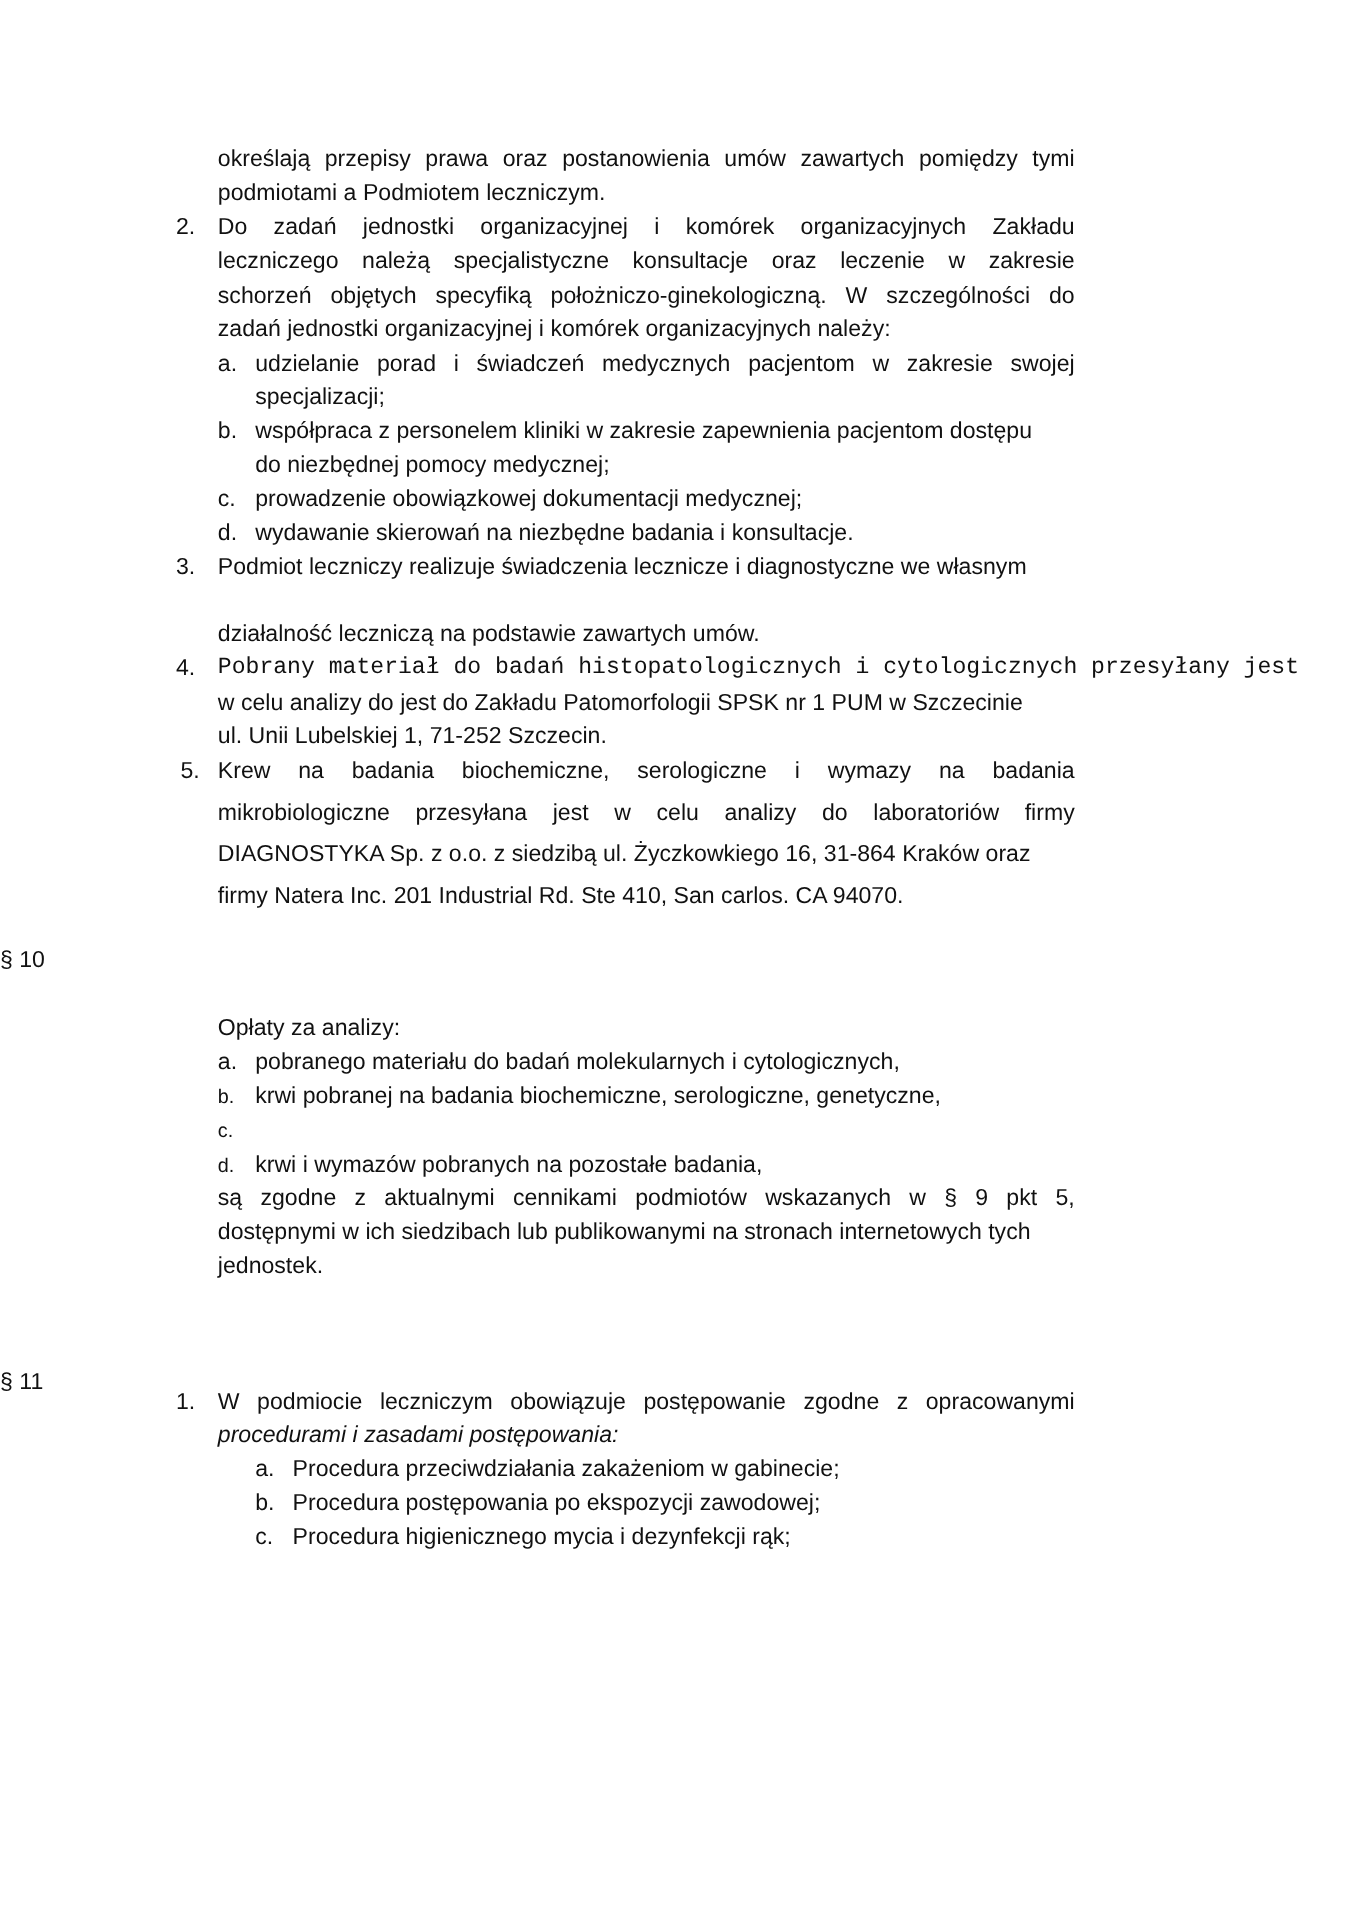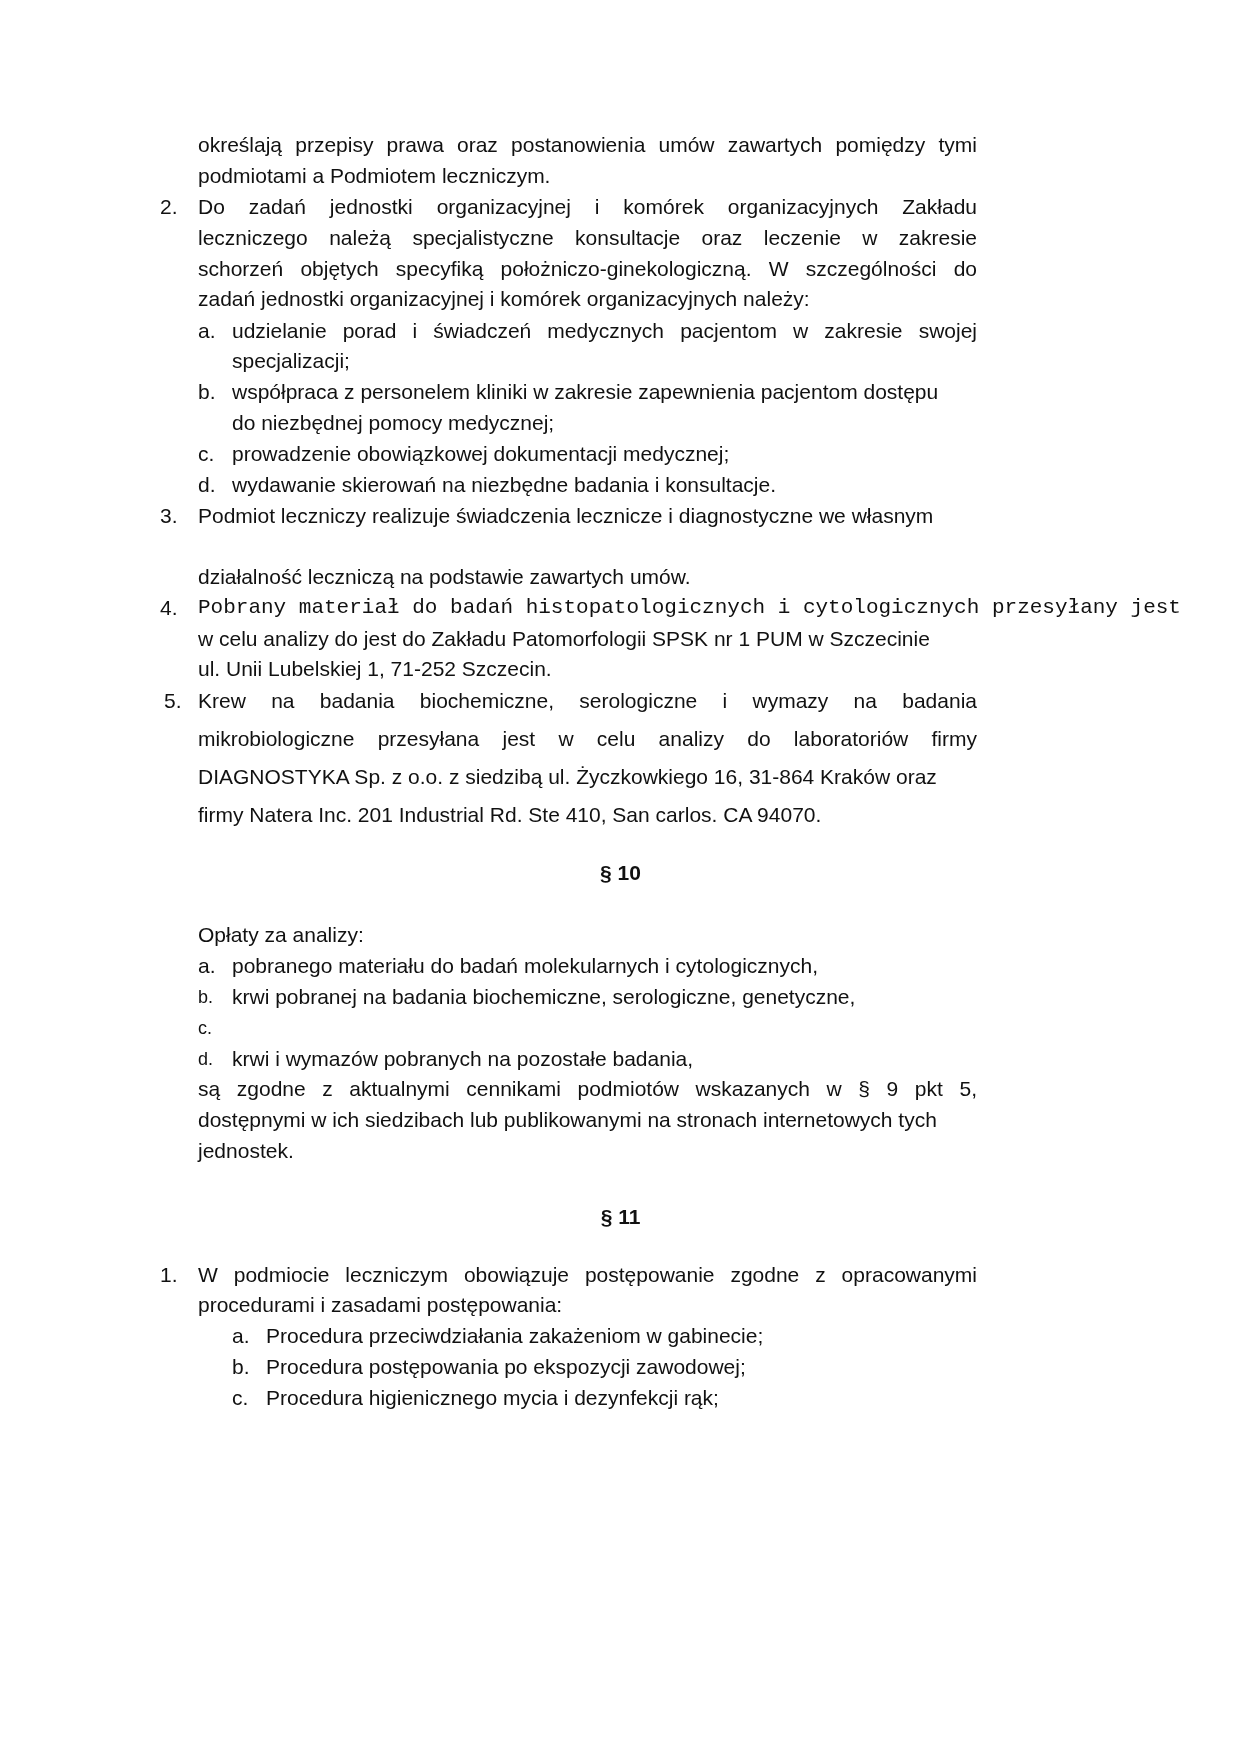--- a/index.html
+++ b/index.html
@@ -20,22 +20,22 @@
     }
     .just {
       text-align: justify;
       text-align-last: justify;
       white-space: normal;
     }
     .num { position: absolute; line-height: 26px; }
     .heading {
       position: absolute;
       left: 0; width: 1241px;
-      text-align: center;
-      font-weight: bold;
+      text-align: left;
+      font-weight: normal;
       line-height: 26px;
     }
   </style>
 </head>
 <body>
 
 <div class="page">
 
   <div class="line just" style="left:198px; top:132px; width:779px;">określają przepisy prawa oraz postanowienia umów zawartych pomiędzy tymi</div>
   <div class="line" style="left:198px; top:163px;">podmiotami a Podmiotem leczniczym.</div>
@@ -83,25 +83,25 @@
   <div class="num" style="left:198px; top:984px; font-size:18px;">b.</div>
   <div class="line" style="left:232px; top:984px;">krwi pobranej na badania biochemiczne, serologiczne, genetyczne,</div>
   <div class="num" style="left:198px; top:1015px; font-size:18px;">c.</div>
   <div class="num" style="left:198px; top:1046px; font-size:18px;">d.</div>
   <div class="line" style="left:232px; top:1046px;">krwi i wymazów pobranych na pozostałe badania,</div>
 
   <div class="line just" style="left:198px; top:1076px; width:779px;">są zgodne z aktualnymi cennikami podmiotów wskazanych w § 9 pkt 5,</div>
   <div class="line" style="left:198px; top:1107px;">dostępnymi w ich siedzibach lub publikowanymi na stronach internetowych tych</div>
   <div class="line" style="left:198px; top:1138px;">jednostek.</div>
 
-  <div class="heading" style="top:1204px;">§ 11</div>
+  <div class="heading" style="top:1244px;">§ 11</div>
 
   <div class="num" style="left:160px; top:1262px;">1.</div>
   <div class="line just" style="left:198px; top:1262px; width:779px;">W podmiocie  leczniczym obowiązuje postępowanie zgodne z opracowanymi</div>
-  <div class="line" style="left:198px; top:1292px;">procedurami i zasadami postępowania:</div>
+  <div class="line" style="left:198px; top:1292px;font-style:italic;">procedurami i zasadami postępowania:</div>
 
   <div class="num" style="left:232px; top:1323px;">a.</div>
   <div class="line" style="left:266px; top:1323px;">Procedura przeciwdziałania zakażeniom w gabinecie;</div>
   <div class="num" style="left:232px; top:1354px;">b.</div>
   <div class="line" style="left:266px; top:1354px;">Procedura postępowania po ekspozycji zawodowej;</div>
   <div class="num" style="left:232px; top:1385px;">c.</div>
   <div class="line" style="left:266px; top:1385px;">Procedura higienicznego mycia i dezynfekcji rąk;</div>
 
 </div>
 

